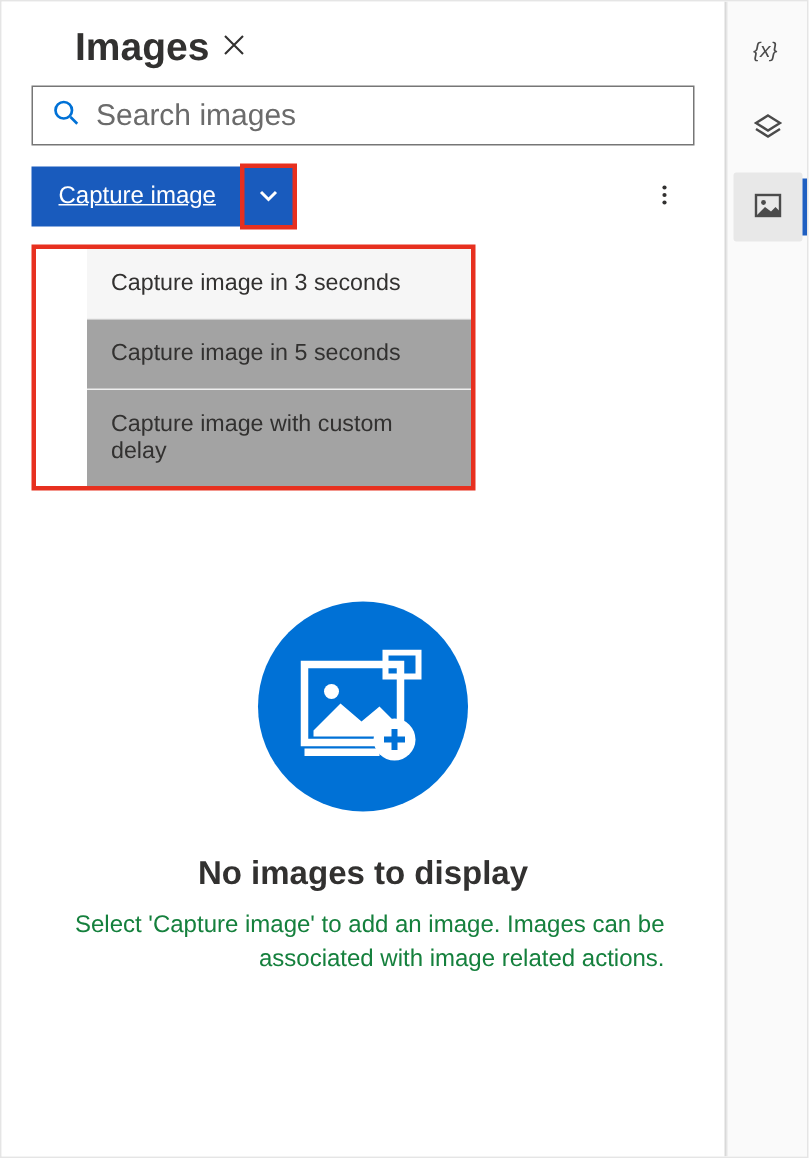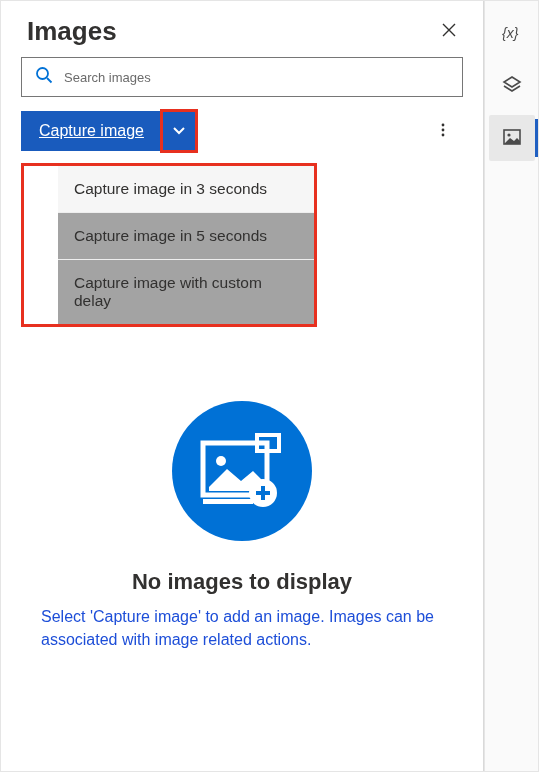--- a/index.html
+++ b/index.html
@@ -1,39 +1,39 @@
 <!DOCTYPE html>
 <html><head>
   <meta charset="utf-8">
   <style>
     * { box-sizing: border-box; margin: 0; padding: 0; font-family: "Segoe UI", sans-serif; }
     body { width: 539px; height: 772px; background: #fdfdfd; display: flex; overflow: hidden; border: 1px solid #e5e5e5;}
     .main-panel { flex: 1; padding: 0; position: relative; border-right: 1px solid #d9d9d9; background: #fff; }
-    .header { display: flex; align-items: center; justify-content: space-between; padding: 14px 18px 10px 26px; }
+    .header { display: flex; align-items: center; padding: 14px 18px 10px 26px; margin-left: 23px; }
     .title { font-size: 26px; font-weight: 600; color: #323130; }
     .close-btn { width: 32px; height: 32px; display:flex; align-items:center; justify-content:center; background: transparent; border:none; cursor:pointer; color:#323130;}
     .search-row { padding: 0 20px 14px 20px; }
     .search-box { border: 1px solid #767676; height: 40px; display:flex; align-items:center; padding: 0 12px; background:#fff; }
     .search-box svg { flex-shrink:0; }
-    .search-input { border:none; outline:none; flex:1; font-size:13px; margin-left:10px; color:#ef4444; background:transparent;}
+    .search-input { border:none; outline:none; flex:1; font-size:20px; margin-left:10px; color:#ef4444; background:transparent;}
     .search-input::placeholder { color:#6b6b6b; }
     .toolbar { display:flex; align-items:center; padding: 0 20px; position: relative;}
     .cap-btn-main { background:#1f5fc1; padding:0 18px;}
     .cap-btn-drop { background:#1f5fc1; width:34px; display:inline-flex; align-items:center; justify-content:center; cursor:pointer; border:none; height:40px; position:relative;}
     .cap-wrap { display:inline-flex; }
     .red-outline { outline: 3px solid #e7301f; outline-offset: -1px; }
     .more-btn { margin-left:auto; width:40px; height:40px; background:transparent; border:none; cursor:pointer; display:flex; align-items:center; justify-content:center; color:#323130;}
     .dropdown { position:absolute; left:20px; top: 52px; width: 296px; background:#fff; border: 3px solid #e7301f; padding-left: 34px; }
     .dropdown-item { padding: 14px 16px; font-size:15.5px; color:#323130; cursor:pointer; border-bottom:1px solid #eee; background:#a3a3a3;}
     .dropdown-item:last-child { border-bottom:none;}
     .dropdown-item.sel { background:#f6f6f6;}
     .empty-state { position:absolute; left:0; right:0; top: 400px; display:flex; flex-direction:column; align-items:center; padding:0 40px; }
     .empty-icon-wrap { width:140px; height:140px; border-radius:50%; background:#0071d6; display:flex; align-items:center; justify-content:center; margin-bottom:28px;}
     .empty-title { font-size:22px; font-weight:600; color:#323130; margin-bottom:10px;}
-    .empty-desc { font-size:16px; color:#1d4ed8; text-align:left; line-height:1.45;}
+    .empty-desc { font-size:16px; color:#15803d; text-align:right; line-height:1.45;}
     .right-rail { width:54px; background:#fafafa; display:flex; flex-direction:column; align-items:center; padding-top:10px; gap:6px; border-left:1px solid #e5e5e5;}
     .rail-btn { width:46px; height:46px; display:flex; align-items:center; justify-content:center; background:transparent; border:none; cursor:pointer; border-radius:2px; color:#4b4b4b;}
     .rail-btn.active { background:#e8e8e8; position:relative;}
     .rail-btn.active::after { content:""; position:absolute; right:-4px; top:4px; bottom:4px; width:4px; background:#1f5fc1;}
     
     .cap-btn-main, .cap-btn-drop { background:#1857b6; }
     .cap-btn-main { background:#195bbd;}
     .cap-btn-drop { background:#195bbd;}
     .cap-btn-main, .cap-btn-drop{ background:#195bbd;}
     .cap-btn-main, .cap-btn-drop{ background:#195abd;}

